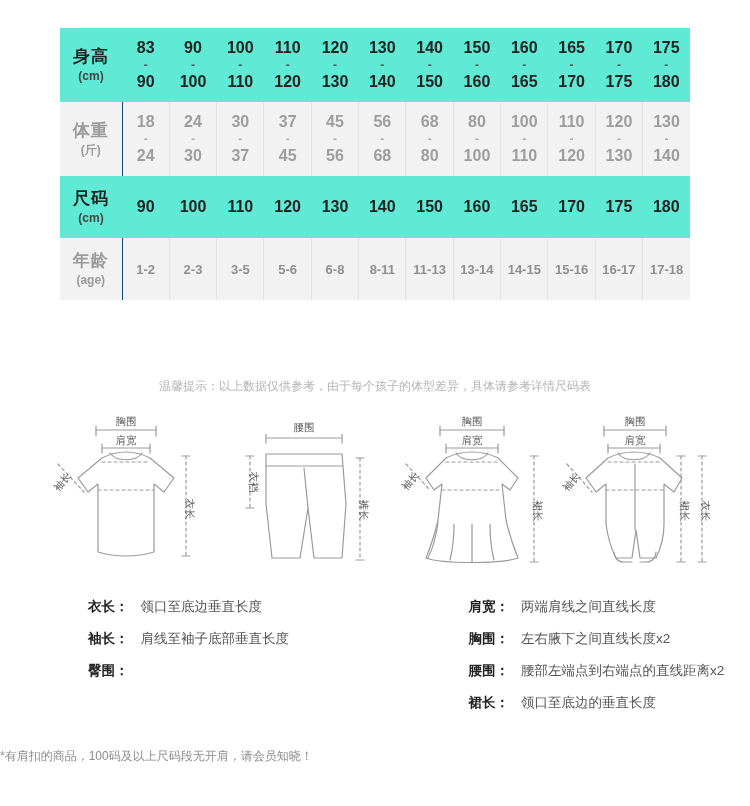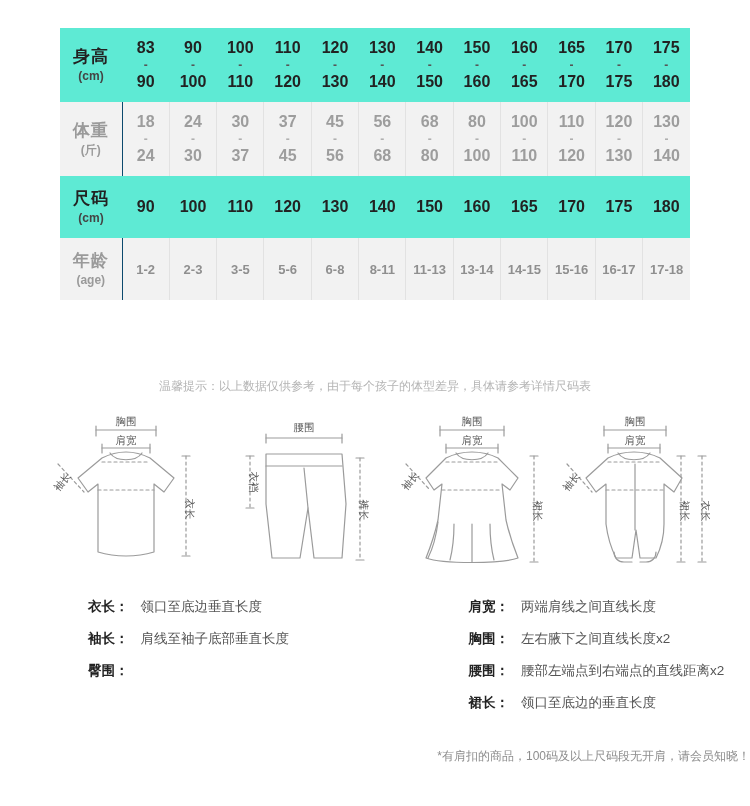--- a/index.html
+++ b/index.html
@@ -155,21 +155,21 @@
   .legend-desc {
     color: #555;
     white-space: nowrap;
   }
 
   .footnote {
     position: absolute;
     left: 0;
     top: 748px;
     width: 750px;
-    text-align: right;
+    text-align: left;
     font-size: 12px;
     color: #8d8d8d;
   }
 </style>
 </head>
 <body>
 
 <div class="page">
 
   <table class="size-table">

